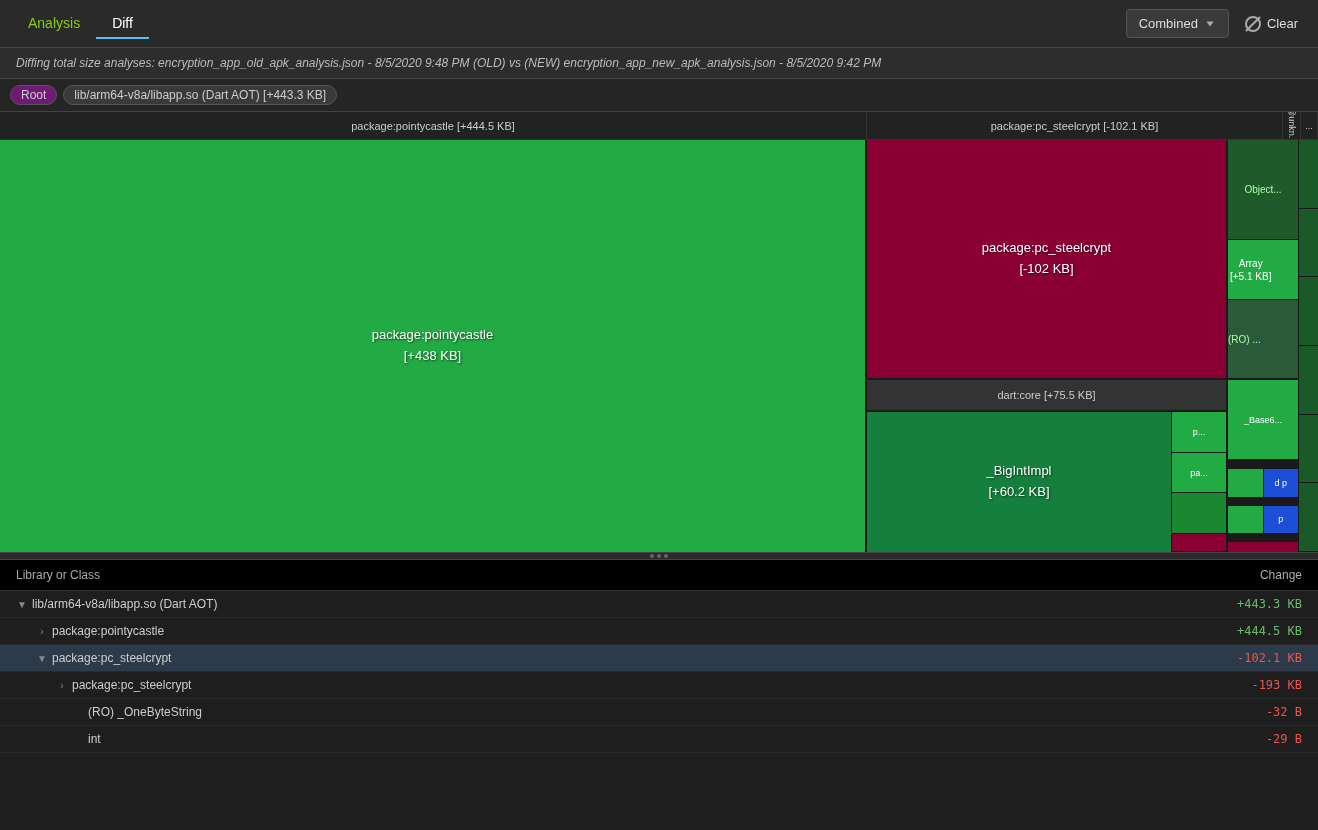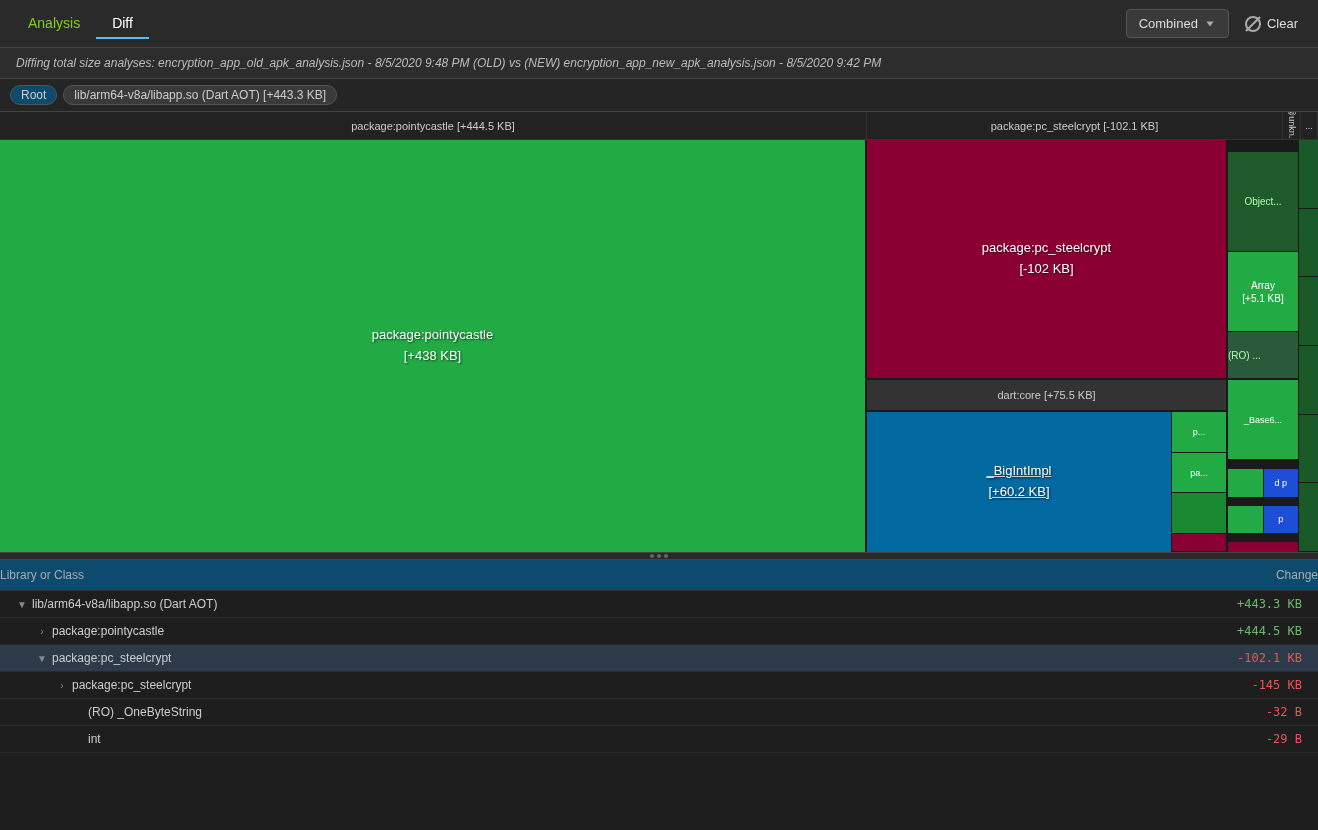--- a/index.html
+++ b/index.html
@@ -97,21 +97,21 @@
     .breadcrumb-item {
       background: #3a3a3a;
       border: 1px solid #555;
       border-radius: 12px;
       padding: 2px 10px;
       font-size: 12px;
       color: #ccc;
       cursor: pointer;
     }
     .breadcrumb-item.root {
-      background: #0c4a6e;
+      background: #701a75;
       border-radius: 10px;
     }
 
     
     .treemap-container {
       height: 440px;
       background: #1a1a1a;
       position: relative;
       display: flex;
       flex-direction: column;
@@ -207,28 +207,26 @@
     .fr-block-obj {
       background: #1f5a2a;
       height: 100px;
       display: flex;
       align-items: center;
       justify-content: center;
       border-bottom: 1px solid #1a1a1a;
       font-size: 10px;
       color: #aaffaa;
       overflow: hidden;
-      margin-top: 12px;
     }
     .fr-block-arr {
       background: #22aa44;
-      height: 80px;
-      display: flex;
-      align-items: center;
-      justify-content: center;
+      height: 60px;
+      display: flex;
+      align-items: center;
       border-bottom: 1px solid #1a1a1a;
       font-size: 10px;
       color: white;
       padding: 2px;
       text-align: center;
       line-height: 1.3;
     }
     .fr-block-ro {
       flex: 1;
       background: #2a5a3a;
@@ -274,25 +272,24 @@
       background: #1a5a28;
       border-bottom: 1px solid #1a1a1a;
       display: flex;
       align-items: center;
       justify-content: center;
       font-size: 9px;
       color: #88cc88;
     }
     .pmb-main {
       flex: 1;
-      background: #0369a1;
-      display: flex;
-      align-items: center;
-      justify-content: center;
-      text-decoration: underline;
+      background: #15803d;
+      display: flex;
+      align-items: center;
+      justify-content: center;
     }
     .pmb-side {
       width: 55px;
       display: flex;
       flex-direction: column;
       border-left: 1px solid #1a1a1a;
     }
     .pmb-side-block {
       flex: 1;
       background: #22aa44;
@@ -330,23 +327,23 @@
 
     
     .table-area {
       flex: 1;
       background: #1e1e1e;
       overflow-y: auto;
     }
     .table-header {
       display: flex;
       align-items: center;
-      padding: 8px 0;
+      padding: 8px 16px;
       border-bottom: 1px solid #333;
-      background: #0c4a6e;
+      background: #000000;
       position: sticky;
       top: 0;
       z-index: 10;
       justify-content: space-between;
     }
     .col-name { flex: 1; color: #aaa; font-size: 12px; }
     .col-change { width: 200px; text-align: right; color: #aaa; font-size: 12px; }
 
     .table-row {
       display: flex;
@@ -562,21 +559,21 @@
       <span>package:pc_steelcrypt</span>
     </div>
     <div class="row-change negative">-102.1 KB</div>
   </div>
 
   <div class="table-row" style="padding-left:56px;">
     <div class="row-name">
       <span class="expand-icon">›</span>
       <span>package:pc_steelcrypt</span>
     </div>
-    <div class="row-change negative">-145 KB</div>
+    <div class="row-change negative">-193 KB</div>
   </div>
 
   <div class="table-row" style="padding-left:72px;">
     <div class="row-name">
       <span class="expand-icon"></span>
       <span>(RO) _OneByteString</span>
     </div>
     <div class="row-change negative">-32 B</div>
   </div>
 

